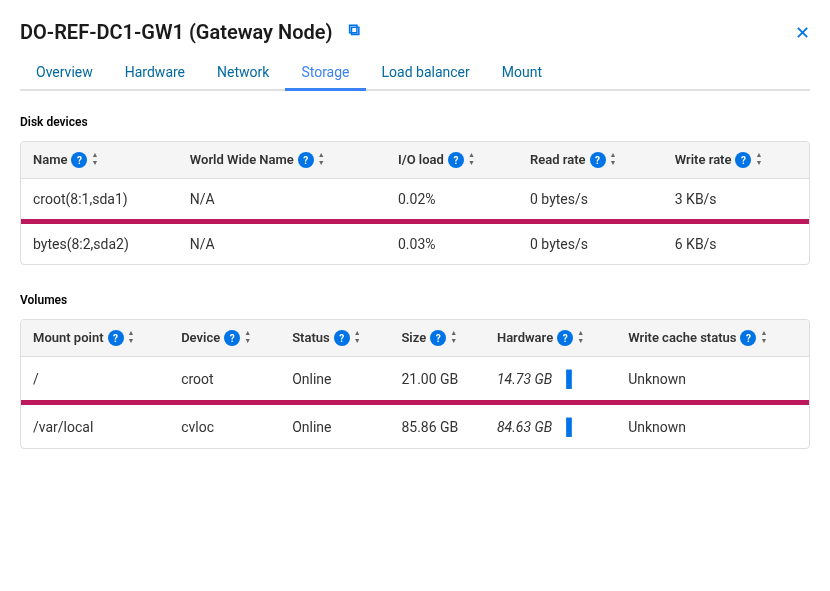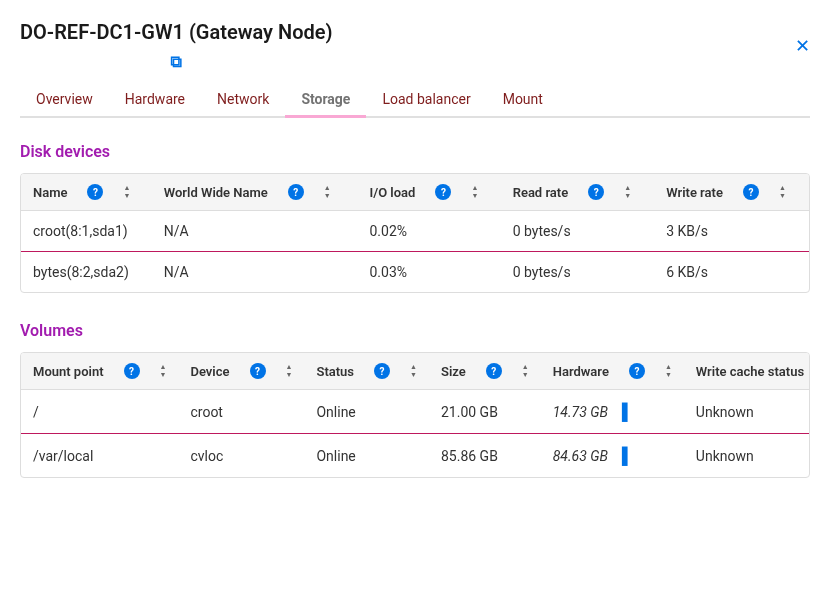--- a/index.html
+++ b/index.html
@@ -19,60 +19,59 @@
       display: flex;
       align-items: center;
       justify-content: space-between;
       margin-bottom: 12px;
     }
     .panel-title {
       font-size: 20px;
       font-weight: 600;
       color: #1a1a1a;
       display: flex;
-      align-items: center;
-      gap: 8px;
-      flex-direction: column;
+      align-items: flex-start;
+      gap: 16px;
     }
     .external-link-icon {
       color: #0073e6;
       cursor: pointer;
       font-size: 16px;
     }
     .close-icon {
       color: #0073e6;
       cursor: pointer;
       font-size: 18px;
       font-weight: 300;
     }
     .tabs {
       display: flex;
       border-bottom: 2px solid #e0e0e0;
       margin-bottom: 24px;
       gap: 0;
     }
     .tab {
       padding: 8px 16px;
-      color: #7f1d1d;
+      color: #0369a1;
       cursor: pointer;
       font-size: 14px;
       border-bottom: 3px solid transparent;
       margin-bottom: -2px;
       white-space: nowrap;
     }
     .tab.active {
-      color: #737373;
-      font-weight: 700;
-      border-bottom: 3px solid #f9a8d4;
+      color: #3b82f6;
+      font-weight: 400;
+      border-bottom: 3px solid #3b82f6;
     }
     .section-title {
-      font-size: 16px;
+      font-size: 12px;
       font-weight: 600;
       margin-bottom: 12px;
-      color: #a21caf;
+      color: #000000;
     }
     .table-wrapper {
       border: 1px solid #ddd;
       border-radius: 4px;
       overflow: hidden;
       margin-bottom: 28px;
     }
     table {
       width: 100%;
       border-collapse: collapse;
@@ -84,31 +83,31 @@
     th {
       padding: 10px 12px;
       text-align: left;
       font-weight: 600;
       font-size: 13px;
       color: #333;
       white-space: nowrap;
     }
     td {
       padding: 12px 12px;
-      border-bottom: 1px solid #be185d;
+      border-bottom: 5px solid #be185d;
       font-size: 14px;
       color: #333;
     }
     tr:last-child td {
       border-bottom: none;
     }
     .col-header {
       display: flex;
-      align-items: center;
-      gap: 20px;
+      align-items: flex-start;
+      gap: 4px;
     }
     .help-icon {
       display: inline-flex;
       align-items: center;
       justify-content: center;
       width: 16px;
       height: 16px;
       border-radius: 50%;
       background: #0073e6;
       color: white;

